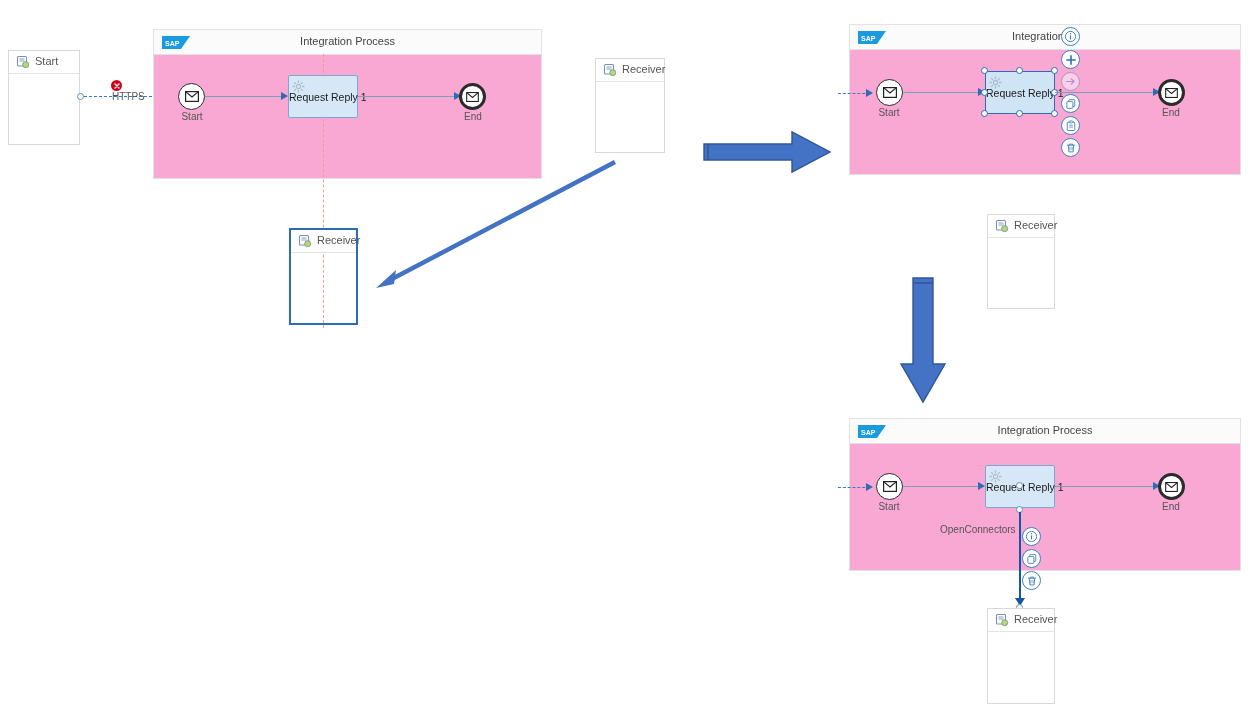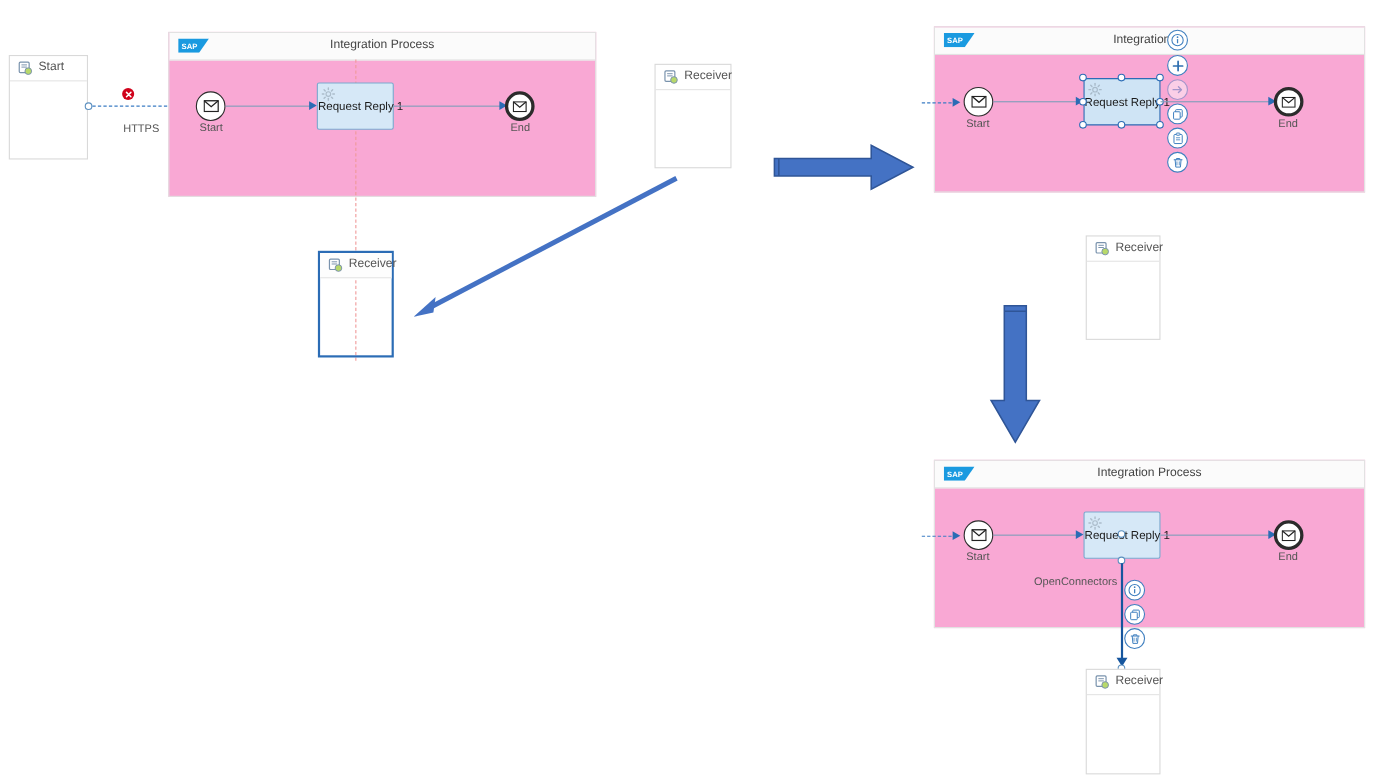--- a/index.html
+++ b/index.html
@@ -84,21 +84,21 @@
           <circle cx="9.7" cy="9.7" r="3" fill="#b8d96a" stroke="#7a93ad" stroke-width=".9"></circle>
         </svg>
       </span>
       <span class="party-label">Start</span>
     </div>
   </div>
   <div class="dot" style="left:77px;top:93px;"></div>
 
   <div class="dashline" style="left:84px;top:96px;width:93px;"></div>
   <div class="arrowhead ah-right" style="left:172px;top:92px;"></div>
-  <div class="conn-label" style="left:112px;top:112px;">HTTPS</div>
+  <div class="conn-label" style="left:112px;top:91px;">HTTPS</div>
   <div class="errbadge" style="left:111px;top:80px;">
     <svg width="8" height="8" viewBox="0 0 8 8">
       <path d="M2 2L6 6M6 2L2 6" stroke="#fff" stroke-width="1.4" stroke-linecap="round"></path>
     </svg>
   </div>
 
   <div class="pool" style="left:153px;top:29px;width:389px;height:150px;">
     <div class="pool-head">
       <span class="saplogo">
         <svg width="28" height="13" viewBox="0 0 28 13">

